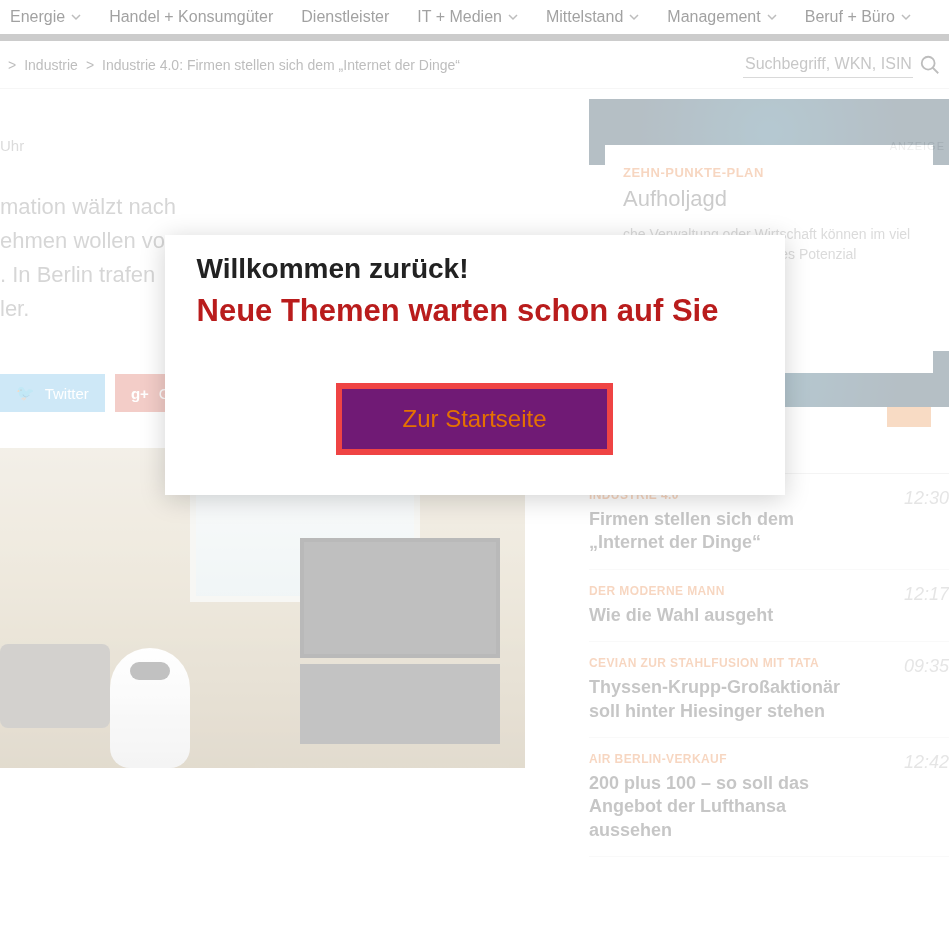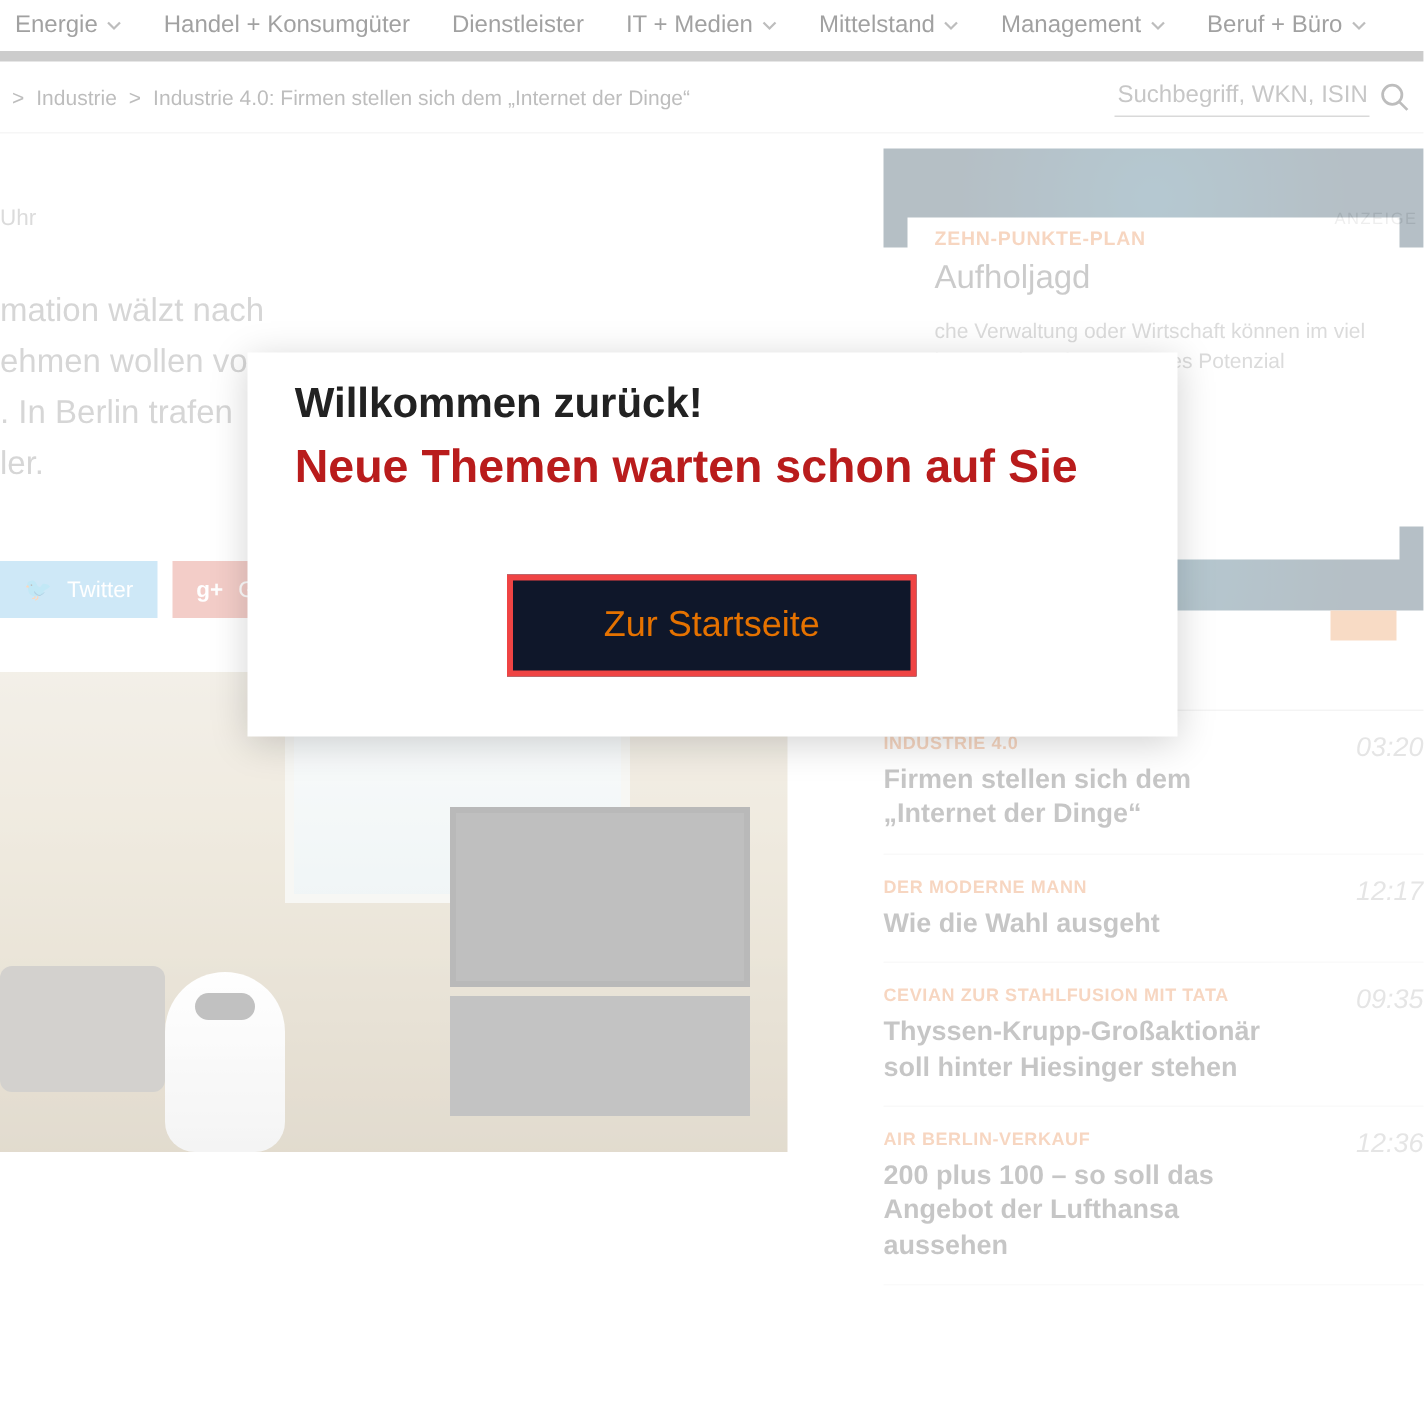--- a/index.html
+++ b/index.html
@@ -31,39 +31,39 @@
 .window{position:absolute;left:190px;top:14px;width:230px;height:140px;background:linear-gradient(180deg,#eef4f5 0%,#cfe0e3 100%);border:6px solid #e7e4dc}
 .tv{position:absolute;left:300px;top:90px;width:200px;height:120px;background:#2e2e2e;border:4px solid #1a1a1a}
 .shelf{position:absolute;left:300px;top:216px;width:200px;height:80px;background:#3a3a3a}
 .robot{position:absolute;left:110px;bottom:0;width:80px;height:120px;background:linear-gradient(180deg,#fff 0%,#dcdcdc 100%);border-radius:40px 40px 20px 20px}
 .robot::before{content:"";position:absolute;top:14px;left:50%;transform:translateX(-50%);width:40px;height:18px;background:#333;border-radius:10px}
 .sofa{position:absolute;left:0;bottom:40px;width:110px;height:84px;background:#6e6a60;border-radius:8px}
 .sidebar{width:360px;margin-left:auto}
 .hero{height:308px;position:relative;margin-top:10px}
 .hero-bg-top{position:absolute;left:0;right:0;top:0;height:66px;background:radial-gradient(circle at 50% 50%,#0a4d6a 0%,#0c2d42 70%)}
 .hero-bg-bot{position:absolute;left:0;right:0;bottom:0;height:56px;background:radial-gradient(circle at 50% 50%,#0a4d6a 0%,#0c2d42 70%)}
-.hero-card{position:absolute;left:16px;right:16px;top:46px;bottom:34px;background:#fff;padding:6px 18px}
+.hero-card{position:absolute;left:16px;right:16px;top:46px;bottom:34px;background:#fff;padding:20px 18px}
 .hero-kicker{color:#e57a33;font-size:13px;font-weight:700;letter-spacing:.5px}
 .hero-title{font-size:22px;color:#555;margin-top:6px}
 .hero-text{font-size:14px;color:#888;line-height:1.45;margin-top:12px}
 .hero-cta{position:absolute;right:18px;bottom:-20px;background:#e9883e;color:#fff;padding:10px 22px;font-size:16px}
 .livecol{margin-top:40px}
 .live-tabs{display:flex;gap:30px;font-weight:700;font-size:14px;color:#999;border-bottom:1px solid #ddd;padding-bottom:10px}
 .live-tabs .active{color:#555}
 .live-item{border-bottom:1px solid #eee;padding:14px 0;position:relative}
 .live-kicker{color:#e57a33;font-size:12px;font-weight:700;letter-spacing:.4px}
 .live-title{color:#444;font-size:18px;font-weight:700;margin-top:6px;line-height:1.3;max-width:270px}
 .live-time{position:absolute;right:0;top:14px;font-style:italic;color:#aaa;font-size:18px}
 .modal-overlay{position:absolute;inset:0;background:rgba(255,255,255,.45);display:flex;align-items:flex-start;justify-content:center;padding-top:235px;z-index:50}
 .modal{width:620px;background:#fff;box-shadow:0 4px 24px rgba(0,0,0,.18);padding:18px 32px 40px;text-align:left;position:relative}
 .modal-h1{font-size:28px;font-weight:700;color:#222}
 .modal-h2{font-size:31px;font-weight:700;color:#b91c1c;margin-top:8px}
 .modal-center{text-align:center;margin-top:36px}
 .modal-q{font-size:22px;color:#333}
-.modal-btn{display:inline-block;border:4px solid #ef4444;color:#e57200;font-size:24px;padding:16px 60px;margin-top:18px;cursor:pointer;background:#0f172a}
+.modal-btn{display:inline-block;border:6px solid #ef4444;color:#e57200;font-size:24px;padding:16px 60px;margin-top:18px;cursor:pointer;background:#701a75}
 </style>
 </head>
 <body>
 
 <div class="subnav">
   <div class="subnav-item">
     <span>Energie</span>
     <span class="chev">
         <svg viewBox="0 0 10 10">
           <path d="M1 3l4 4 4-4" stroke="#888" stroke-width="1.5" fill="none"></path>
@@ -179,36 +179,36 @@
     </div>
 
     <div class="livecol">
       <div class="live-tabs">
         <span class="active">LIVE</span>
         <span>BILANZCHECK</span>
       </div>
       <div class="live-item">
         <div class="live-kicker">INDUSTRIE 4.0</div>
         <div class="live-title">Firmen stellen sich dem „Internet der Dinge“</div>
-        <div class="live-time">03:20</div>
+        <div class="live-time">12:30</div>
       </div>
       <div class="live-item">
         <div class="live-kicker">DER MODERNE MANN</div>
         <div class="live-title">Wie die Wahl ausgeht</div>
         <div class="live-time">12:17</div>
       </div>
       <div class="live-item">
         <div class="live-kicker">CEVIAN ZUR STAHLFUSION MIT TATA</div>
         <div class="live-title">Thyssen-Krupp-Großaktionär soll hinter Hiesinger stehen</div>
         <div class="live-time">09:35</div>
       </div>
       <div class="live-item">
         <div class="live-kicker">AIR BERLIN-VERKAUF</div>
         <div class="live-title">200 plus 100 – so soll das Angebot der Lufthansa aussehen</div>
-        <div class="live-time">12:36</div>
+        <div class="live-time">12:42</div>
       </div>
     </div>
   </div>
 </div>
 
 <div class="modal-overlay">
   <div class="modal">
     <div class="modal-h1">Willkommen zurück!</div>
     <div class="modal-h2">Neue Themen warten schon auf Sie</div>
     <div class="modal-center">

